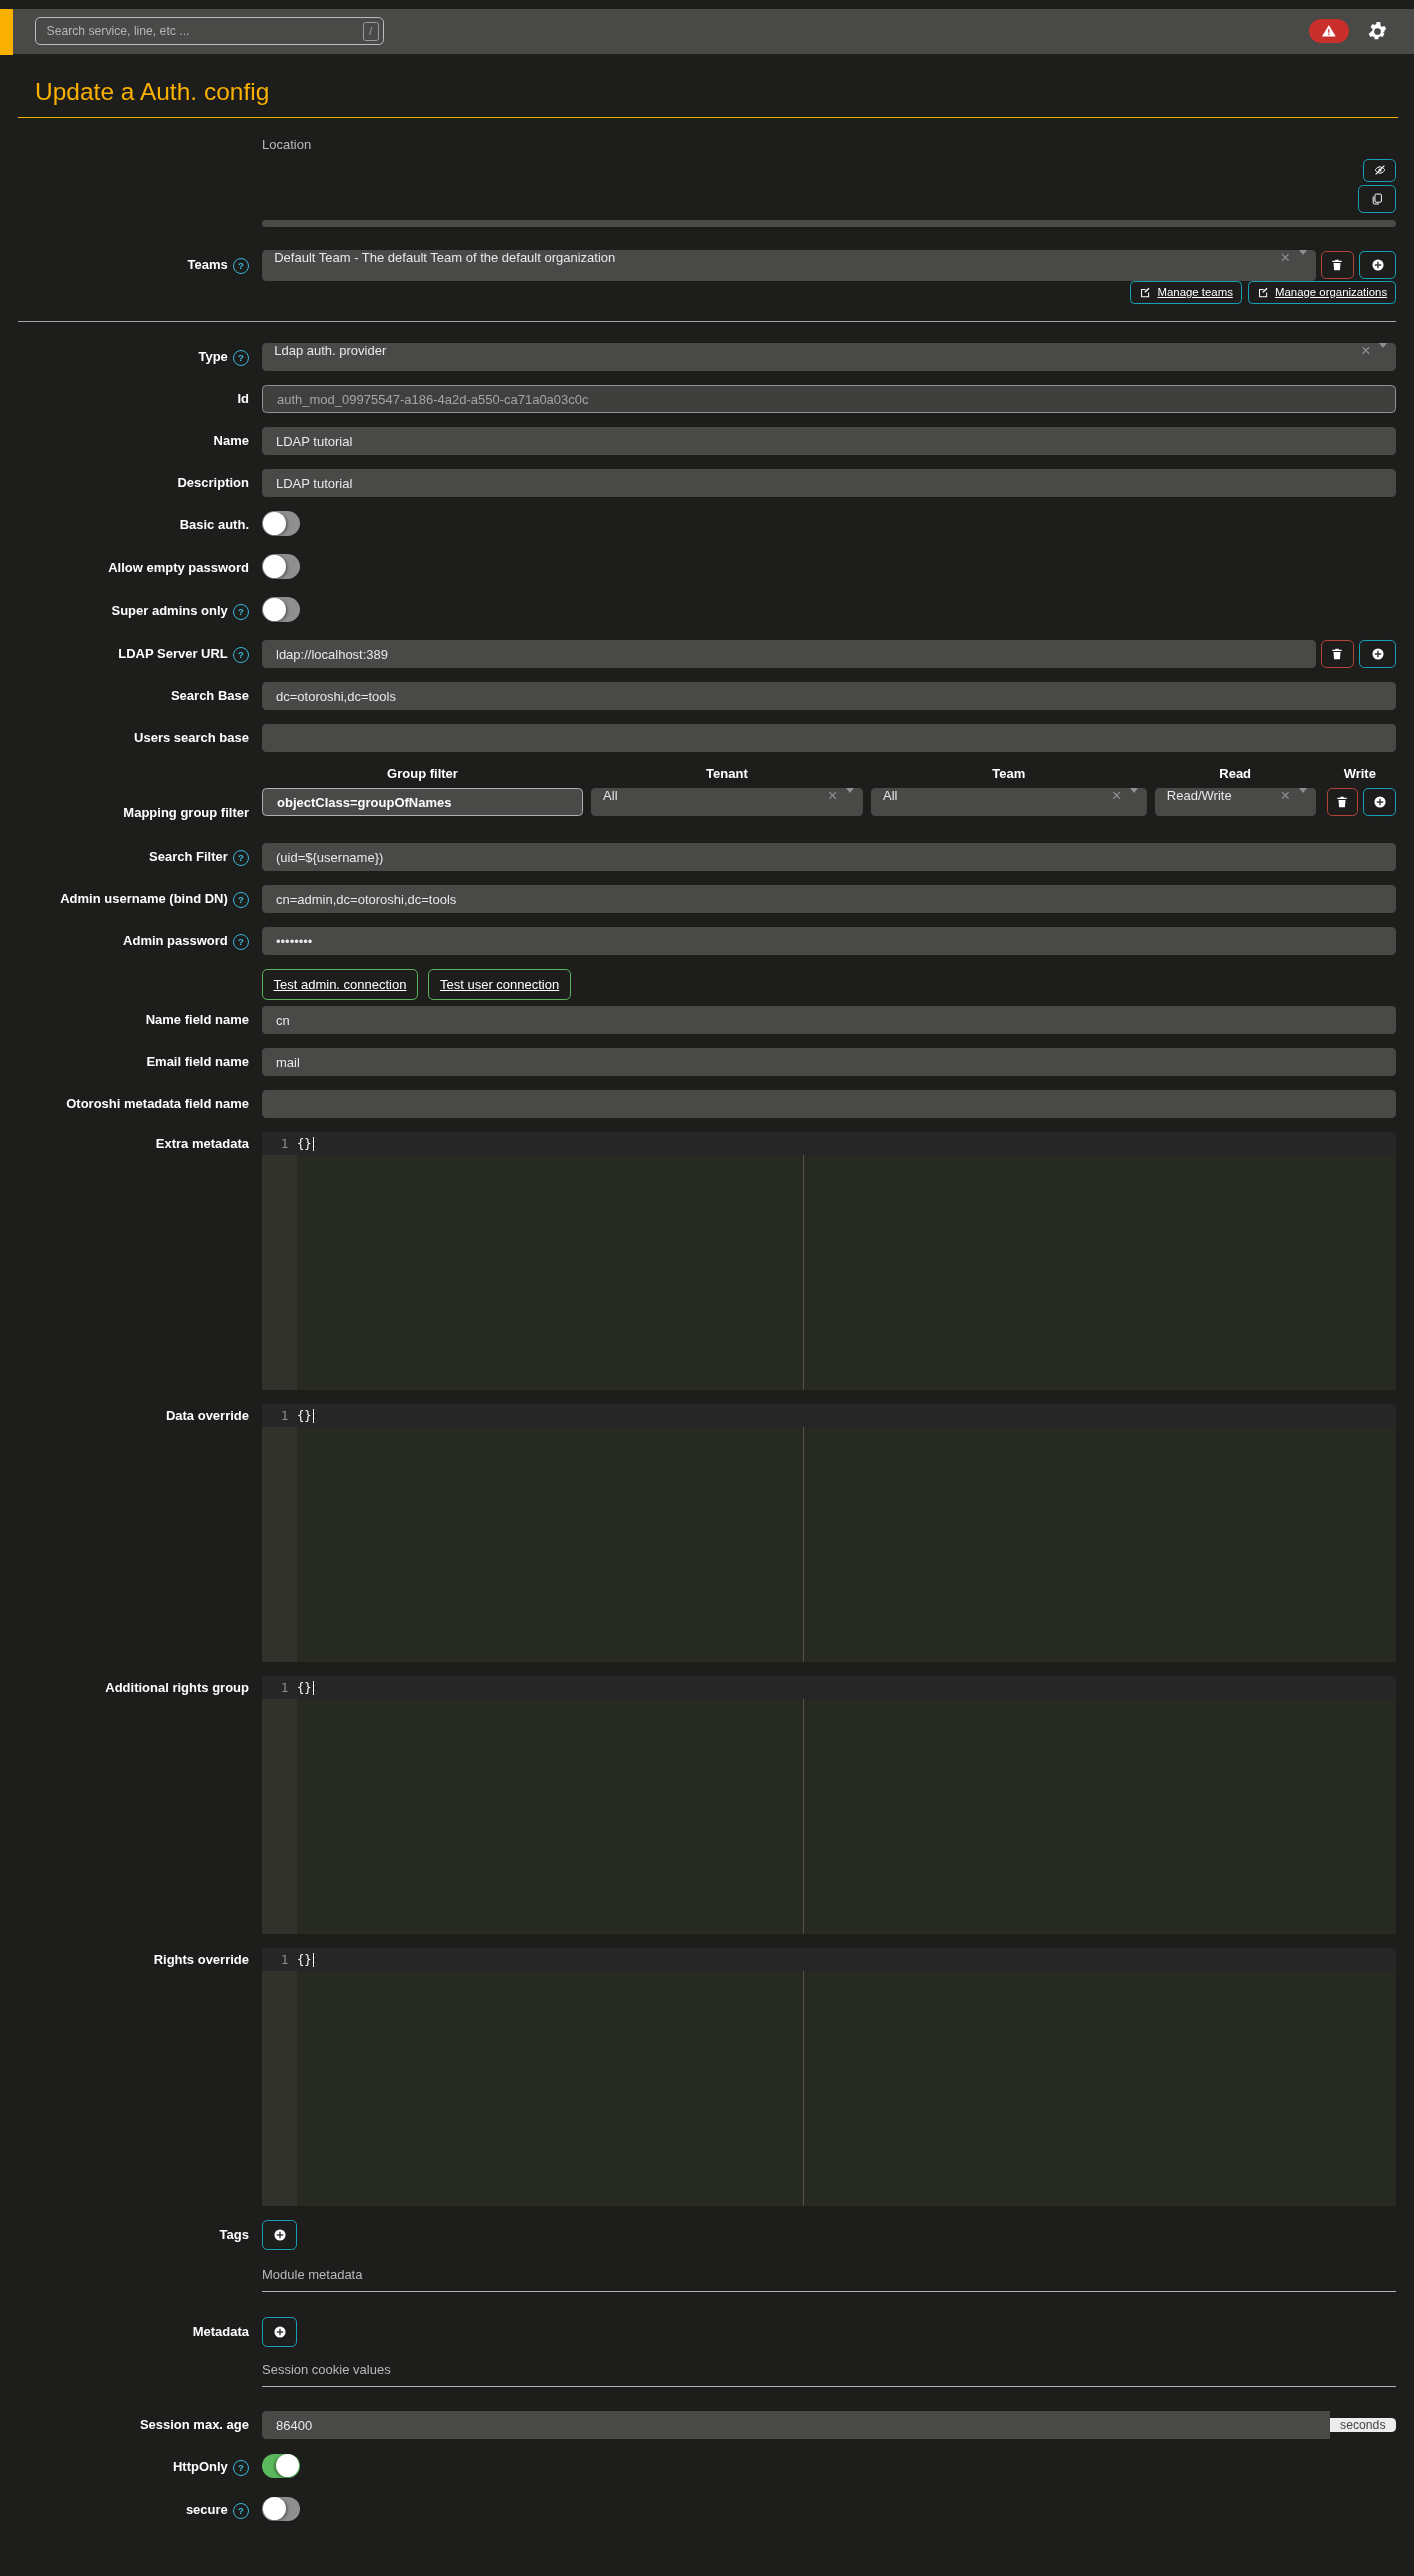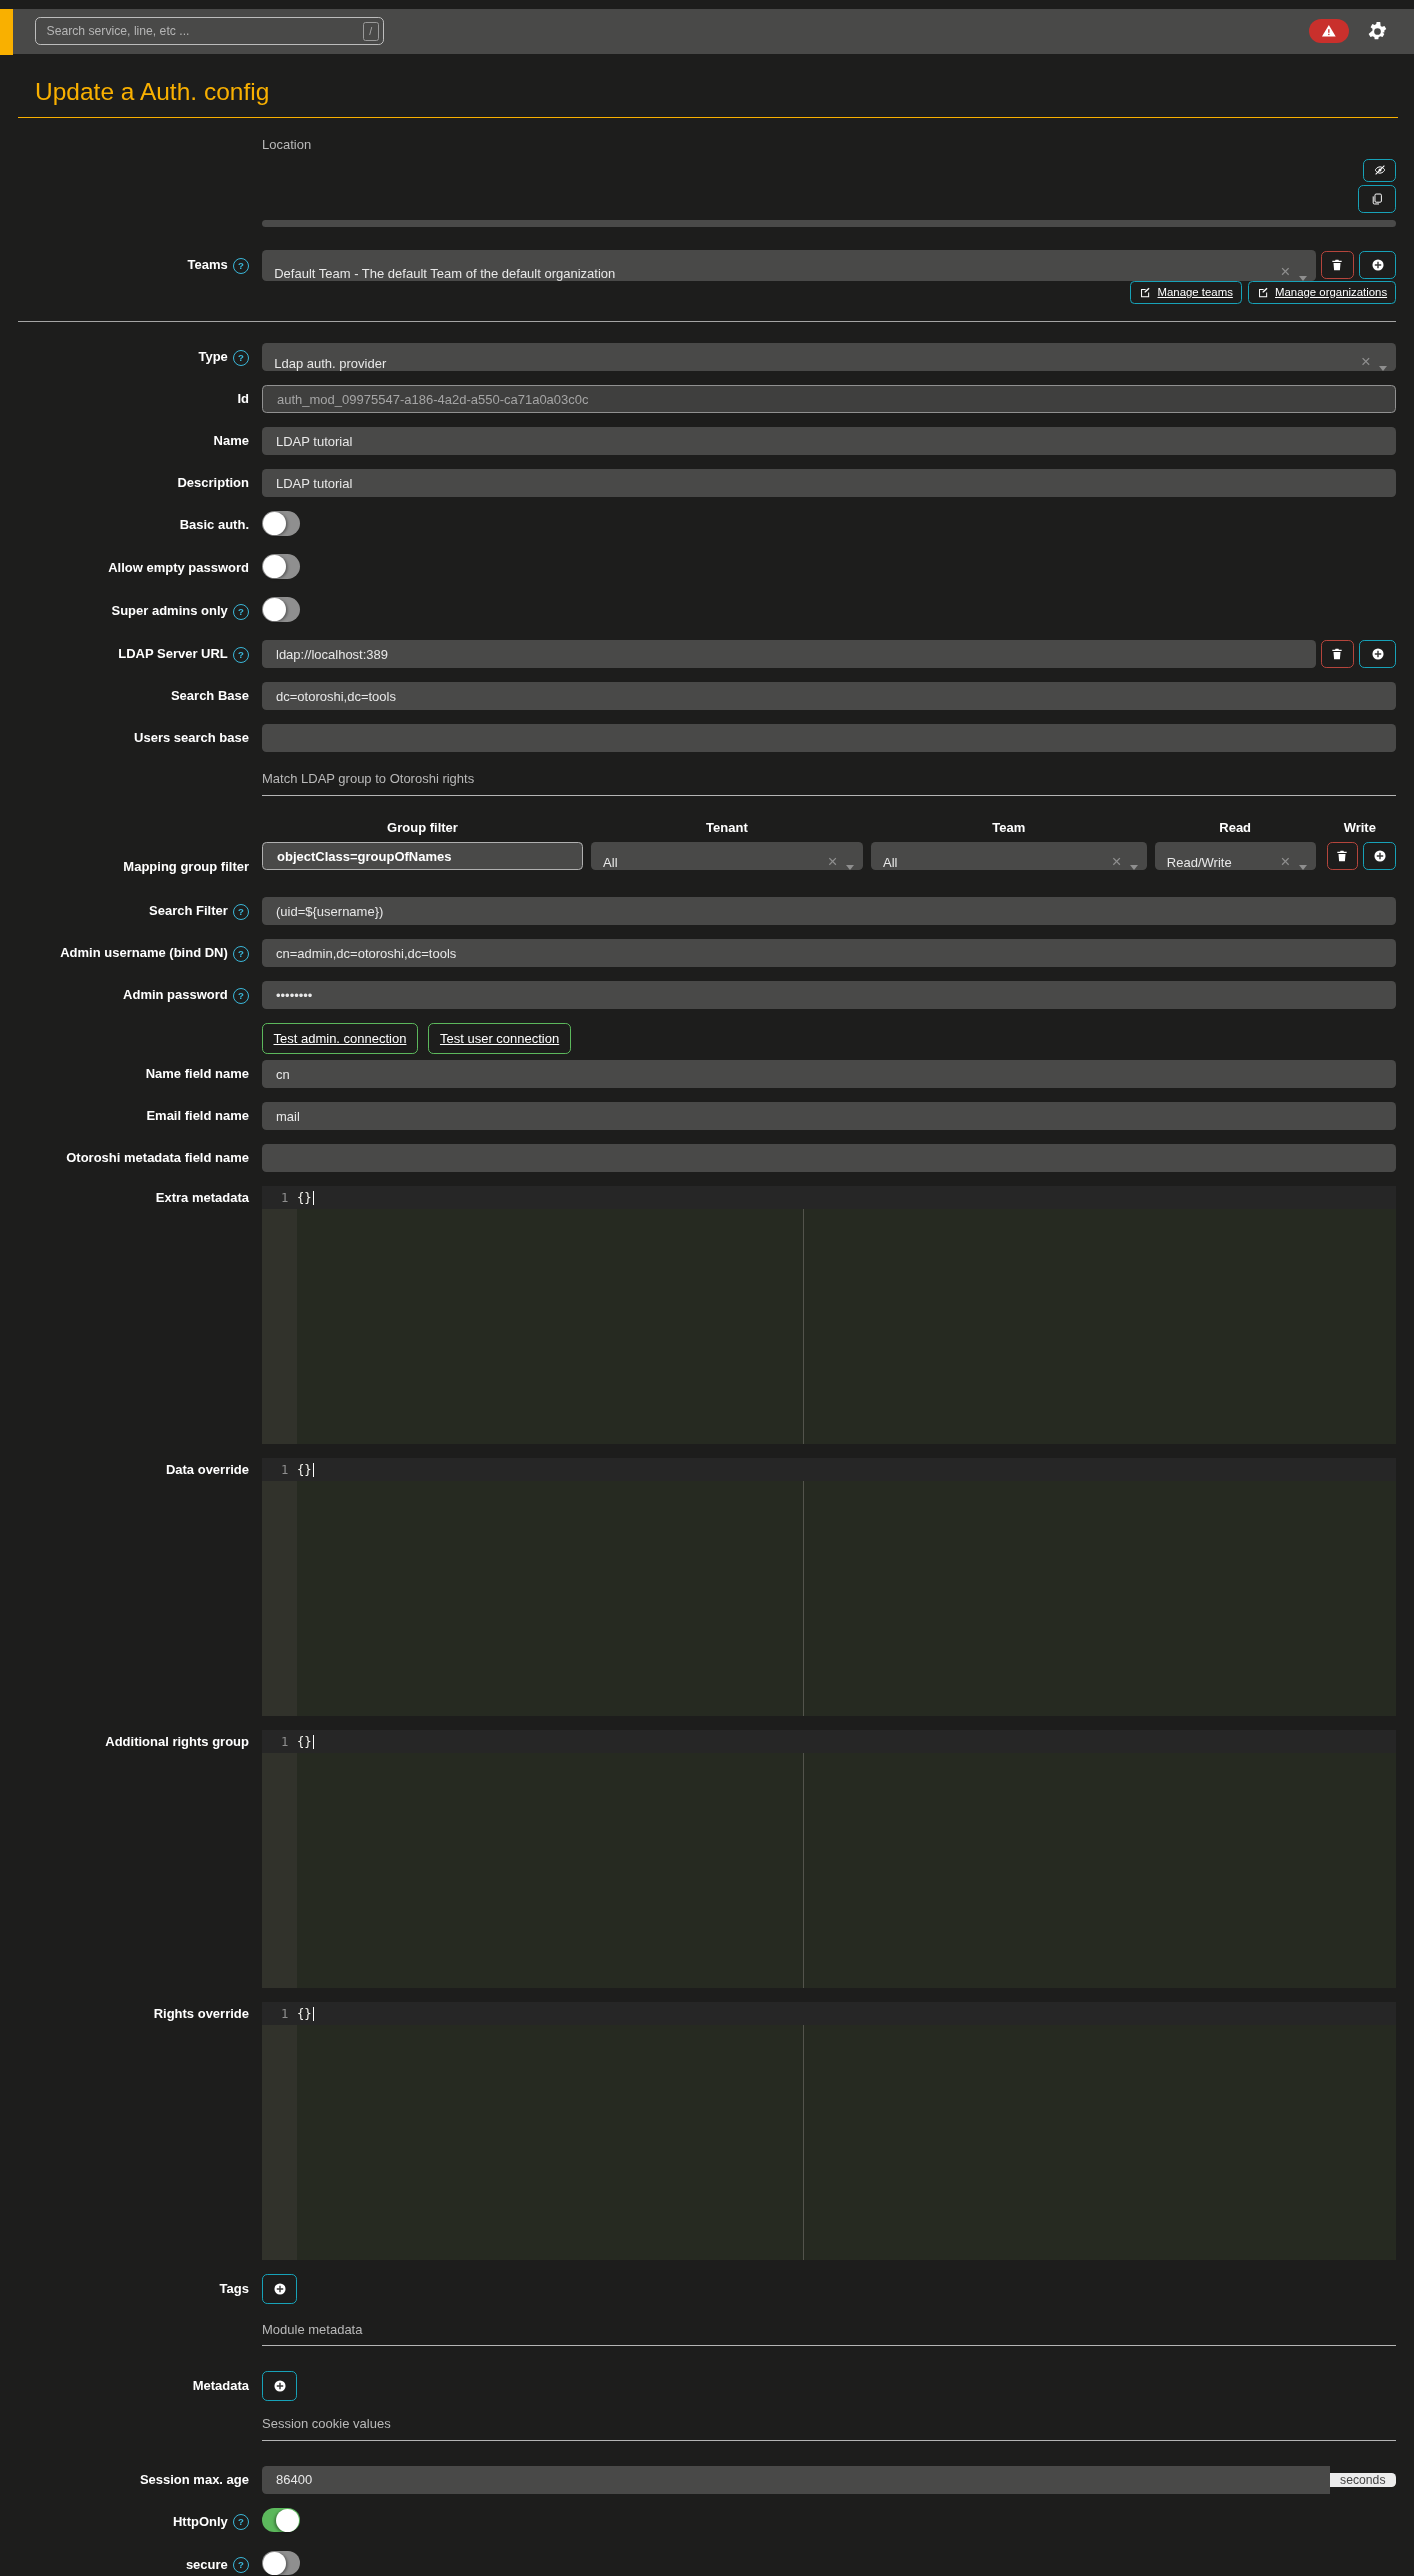--- a/index.html
+++ b/index.html
@@ -25,21 +25,21 @@
   .lbl{width:249px;min-width:249px;text-align:right;padding-right:13px;color:#fff;font-weight:bold;font-size:13px;line-height:28px;white-space:nowrap;}
   .frow.top .lbl{line-height:23px;padding-top:0;}
   .ctrl{flex:1;min-width:0;}
   .ctrl-flex{flex:1;display:flex;align-items:center;gap:5.2px;min-width:0;}
   .help{display:inline-flex;align-items:center;justify-content:center;width:14px;height:14px;border:0.9px solid #3ab7d9;border-radius:50%;color:#3ab7d9;font-size:9.6px;font-weight:bold;vertical-align:middle;margin-left:5.2px;line-height:1;cursor:pointer;}
   .inp{width:100%;height:28px;box-sizing:border-box;background:#494948;border:none;border-radius:4.4px;color:#e8e8e8;font-size:13px;padding:0 14px;font-family:"Liberation Sans",sans-serif;}
   .inp.bordered{background:#3f3f3e;border:0.9px solid #919191;color:#a5a5a5;}
   .inp.boldtxt{border:0.9px solid #b0b0b0;font-weight:bold;color:#fff;}
   .grow{flex:1;min-width:0;}
   
-  .sel{height:28px;background:#494948;border-radius:4.4px;display:flex;align-items:flex-end;padding:0 8.7px 0 12.2px;color:#e8e8e8;font-size:13px;cursor:pointer;min-width:0;}
+  .sel{height:28px;background:#494948;border-radius:4.4px;display:flex;align-items:flex-start;padding:0 8.7px 0 12.2px;color:#e8e8e8;font-size:13px;cursor:pointer;min-width:0;}
   .sel .selval{flex:1;overflow:hidden;text-overflow:ellipsis;white-space:nowrap;}
   .sel .x{color:#8f8f8f;font-size:16.6px;margin:0 8.7px 0 7px;line-height:1;}
   .sel .caret{width:0;height:0;border-left:4.4px solid transparent;border-right:4.4px solid transparent;border-top:5.2px solid #8f8f8f;}
   .sel-tall{height:31px;}
   
   .btn{display:inline-flex;align-items:center;justify-content:center;gap:6.1px;background:transparent;border-radius:5.2px;color:#fff;font-size:13px;font-family:"Liberation Sans",sans-serif;cursor:pointer;height:28px;padding:0 10.5px;box-sizing:border-box;white-space:nowrap;text-decoration:underline;}
   .btn-cyan{border:0.9px solid #17a2b8;}
   .btn-red{border:0.9px solid #b5453c;}
   .btn-green{border:0.9px solid #5cb85c;}
   .btn-icon{width:35px;padding:0;}
@@ -249,26 +249,20 @@
   <div class="frow">
     <div class="lbl">Search Base</div>
     <div class="ctrl"><input class="inp" value="dc=otoroshi,dc=tools" style=""></div>
   </div>
 
   <div class="frow">
     <div class="lbl">Users search base</div>
     <div class="ctrl"><input class="inp" value="" style=""></div>
   </div>
 
-  <div class="frow" style="margin-bottom:8.7px;">
-    <div class="lbl"></div>
-    <div class="ctrl">
-        <div class="section-h">Match LDAP group to Otoroshi rights</div>
-      </div>
-  </div>
 
   <div class="frow top" style="margin-bottom:19px;">
     <div class="lbl" style="padding-top:35px;">Mapping group filter</div>
     <div class="ctrl">
       <div class="map-grid">
         <div class="map-h">Group filter</div>
         <div class="map-h">Tenant</div>
         <div class="map-h">Team</div>
         <div class="map-h">Read</div>
         <div class="map-h">Write</div>

